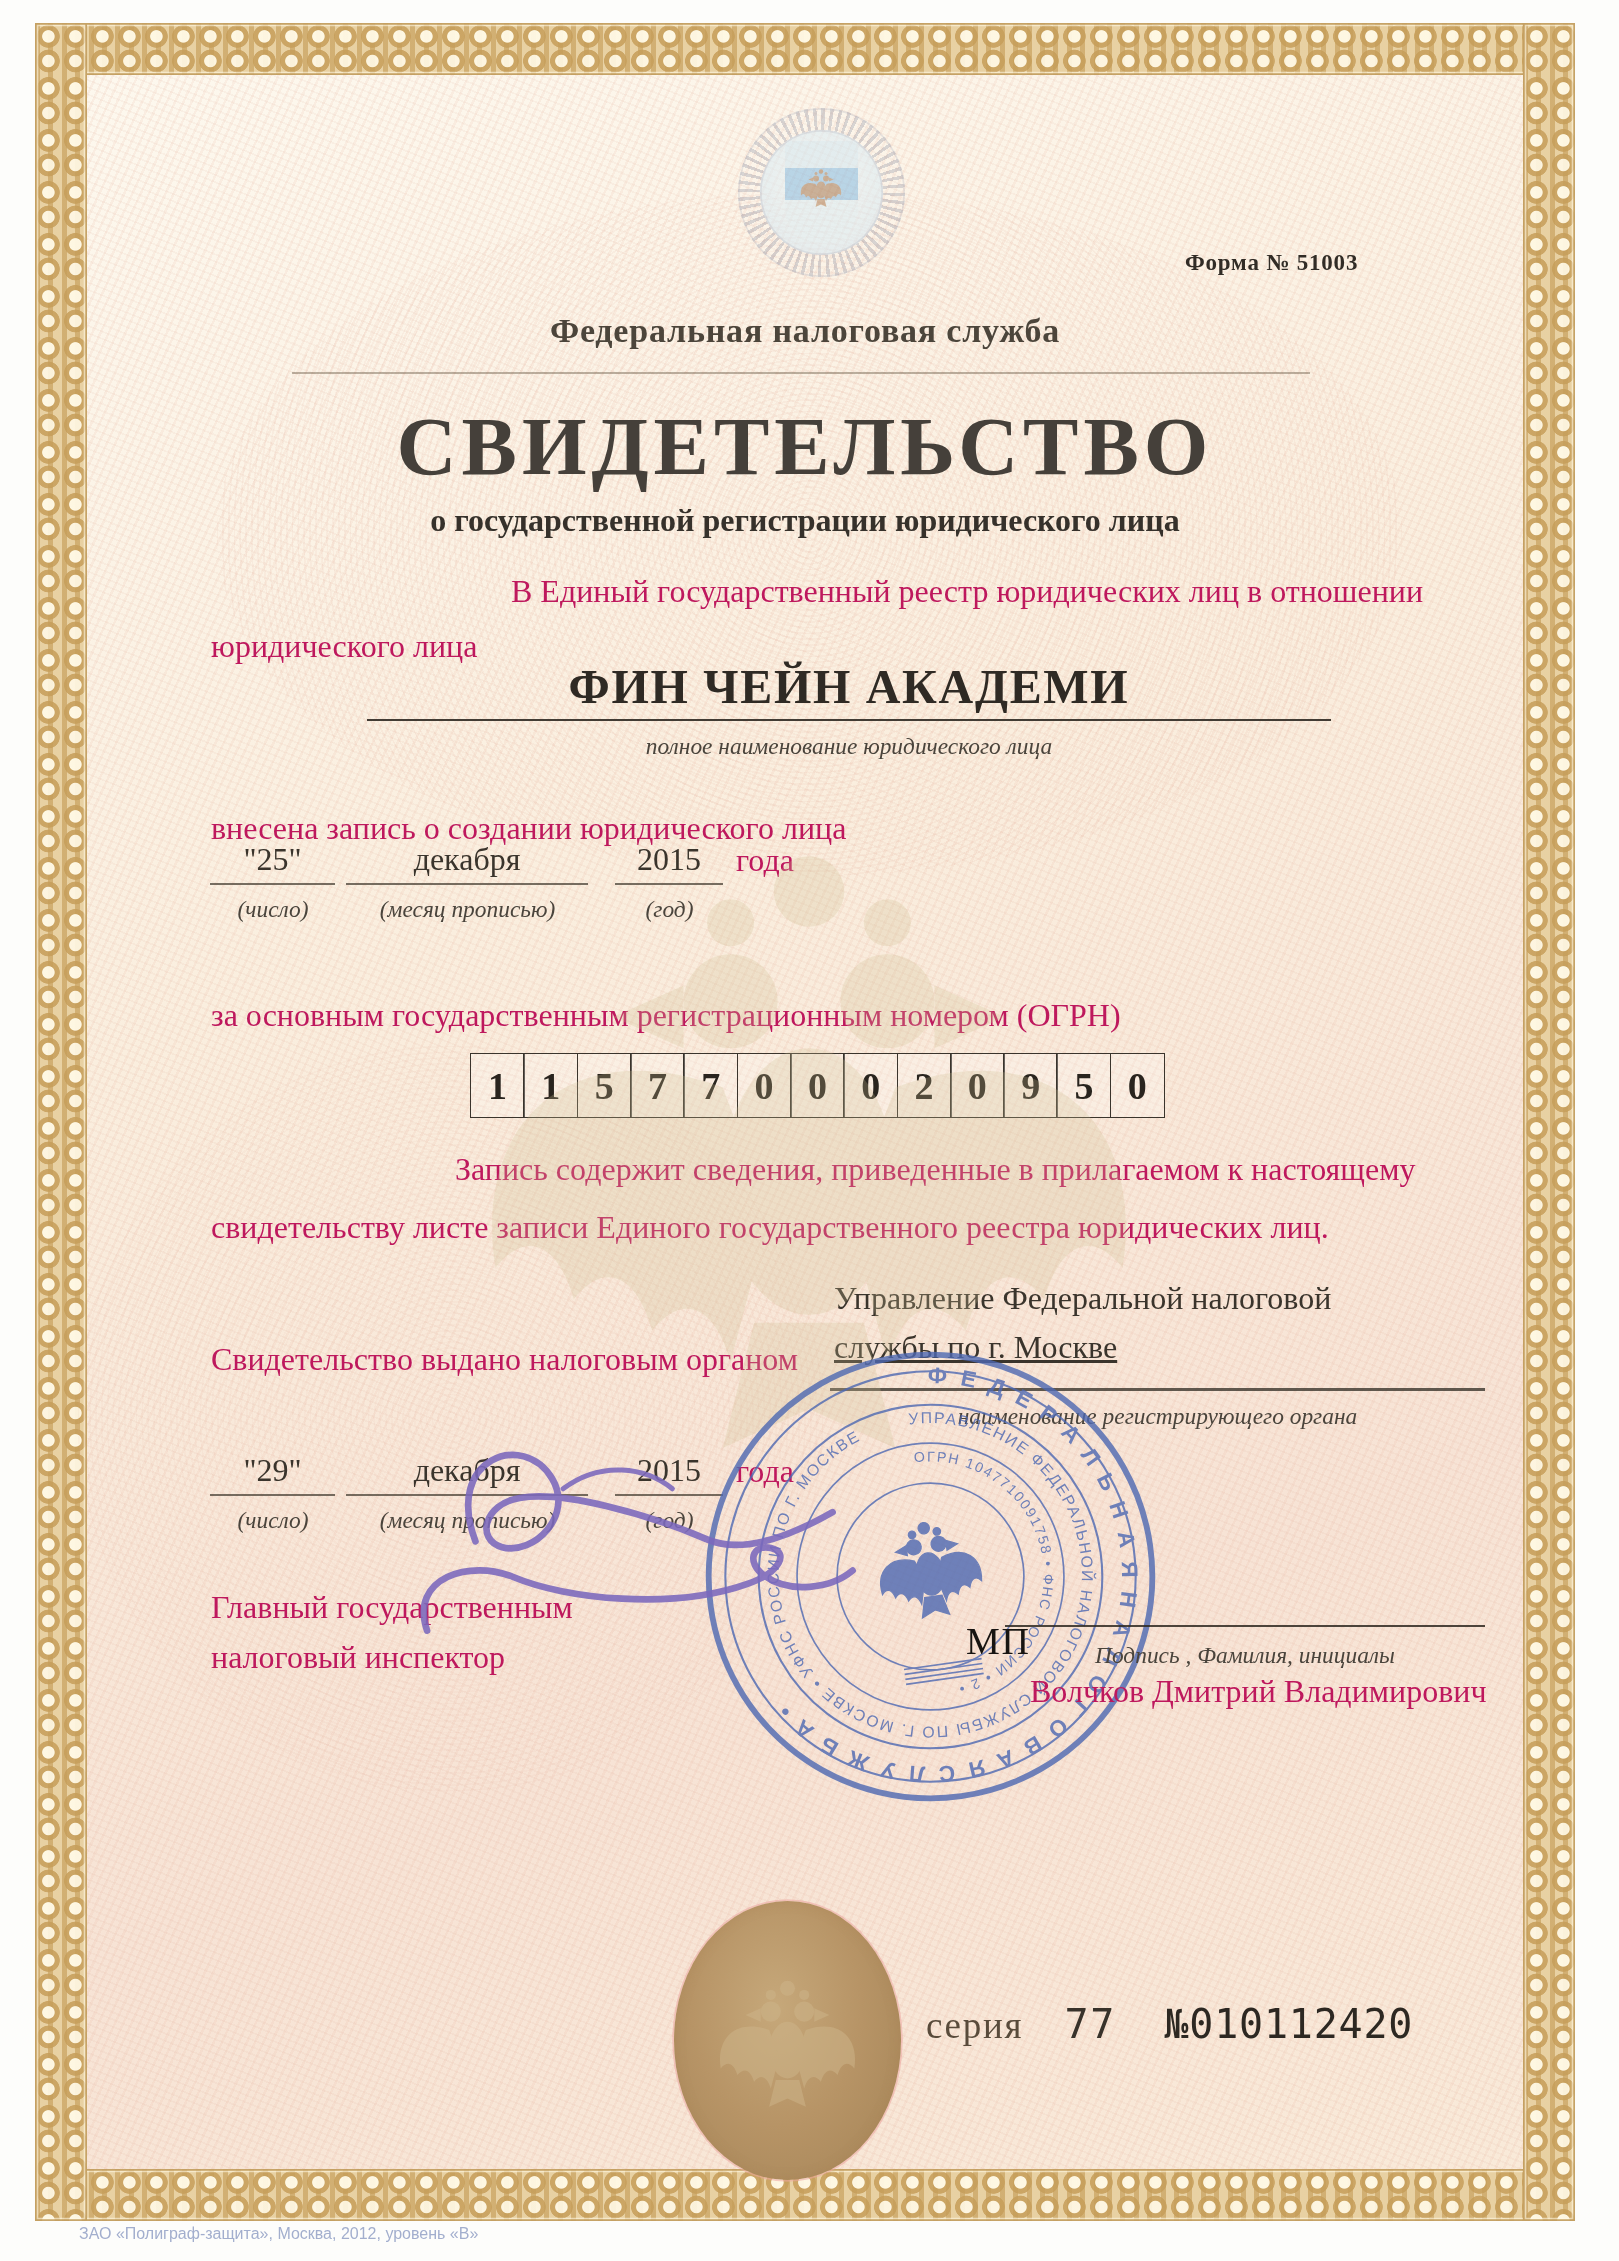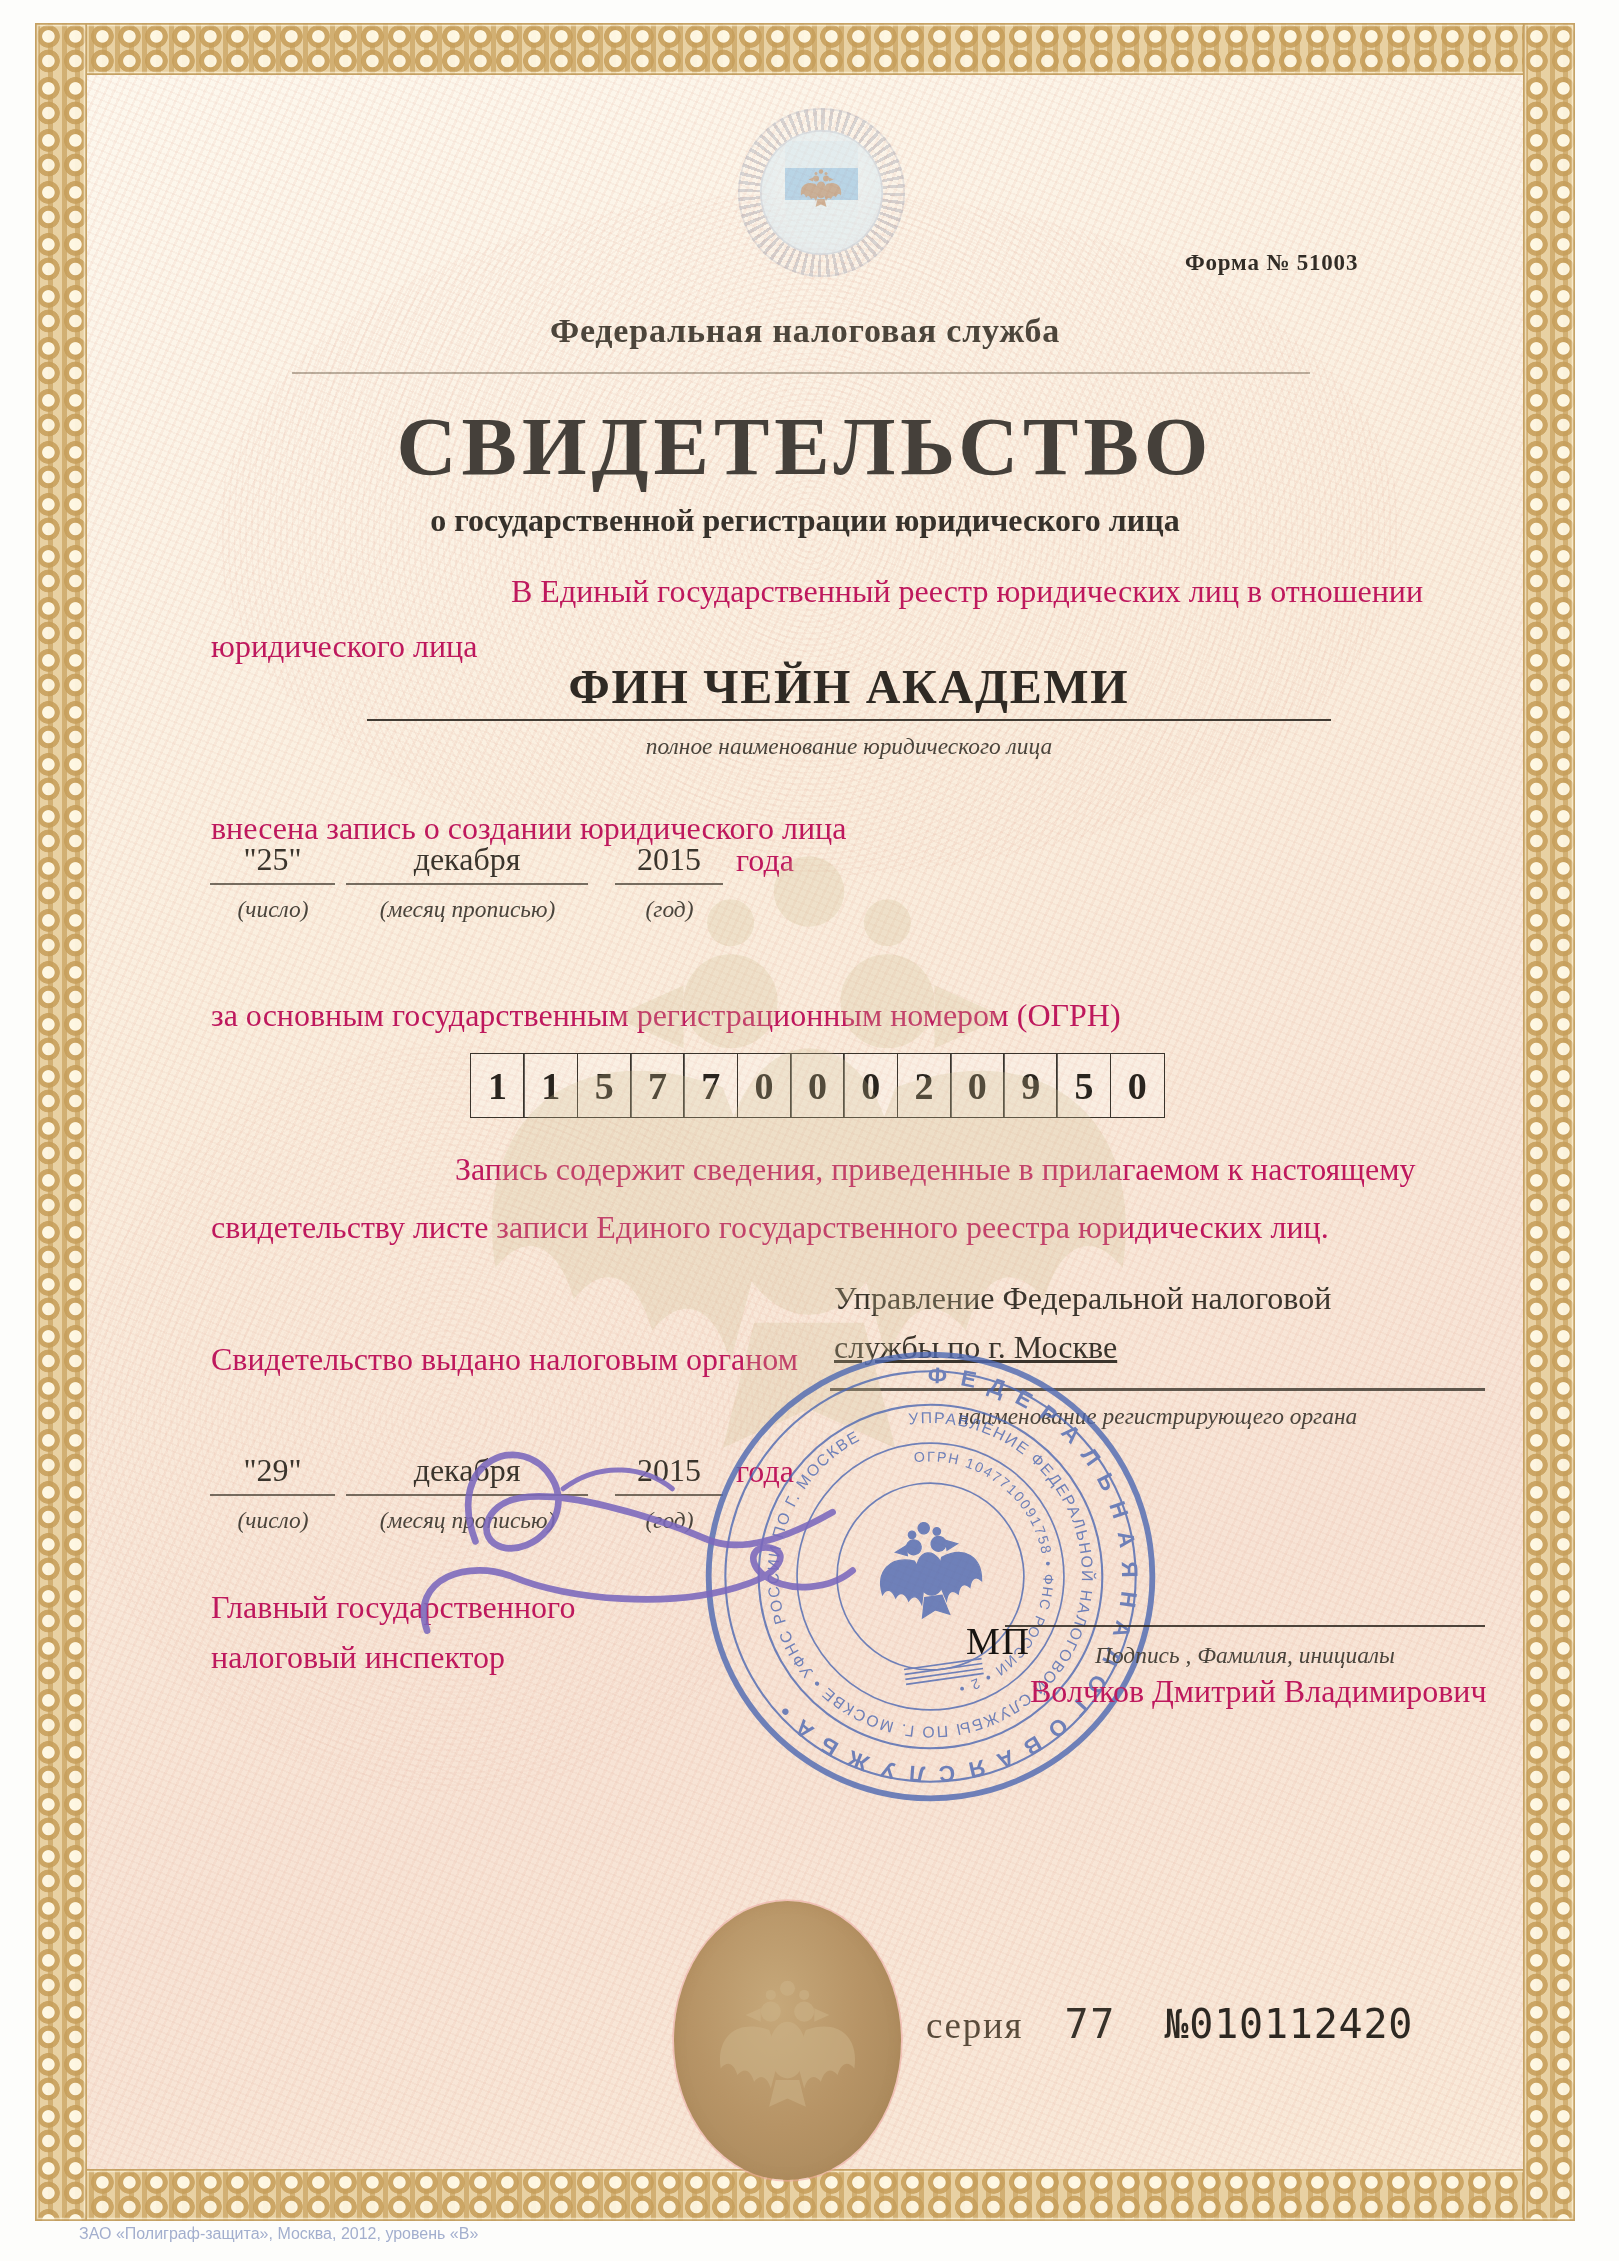--- a/index.html
+++ b/index.html
@@ -214,21 +214,21 @@
 
   <div class="abs dval" style="left:346px;top:1452px;width:242px">декабря</div>
   <div class="abs dline" style="left:346px;top:1494px;width:242px"></div>
   <div class="abs cap center" style="left:338px;top:1507px;width:259px">(месяц прописью)</div>
 
   <div class="abs dval" style="left:615px;top:1452px;width:108px">2015</div>
   <div class="abs dline" style="left:615px;top:1494px;width:108px"></div>
   <div class="abs cap center" style="left:607px;top:1507px;width:125px">(год)</div>
   <div class="abs txt" style="left:736px;top:1452px">года</div>
 
-  <div class="abs txt insp1">Главный государственного</div>
+  <div class="abs txt insp1">Главный государственным</div>
   <div class="abs txt insp2">налоговый инспектор</div>
 
   <svg class="abs stamp" viewBox="0 0 574 584">
     <defs>
       <path id="ringOuterPath" d="M287,60 a230,230 0 1,1 -0.01,0"></path>
       <path id="ringMiddlePath" d="M287,108 a182,182 0 1,1 -0.01,0"></path>
       <path id="ringInnerPath" d="M287,154 a136,136 0 1,1 -0.01,0"></path>
     </defs>
     <g transform="rotate(-8 287 292)" fill="none" stroke="#4d68b2">
       <circle cx="287" cy="292" r="266" stroke-width="7"></circle>

